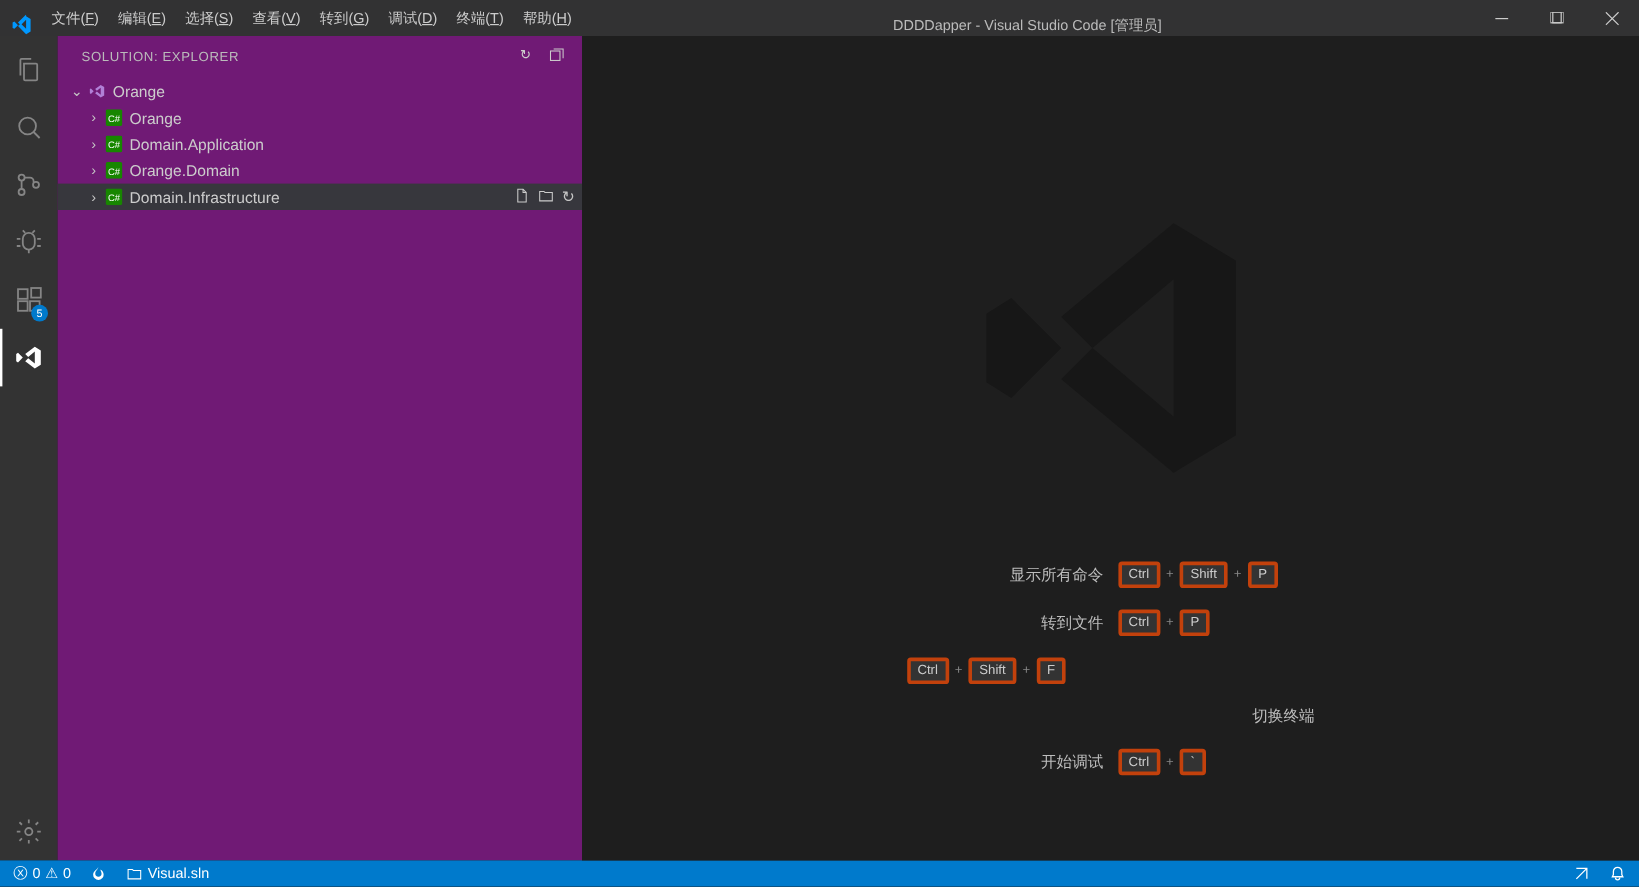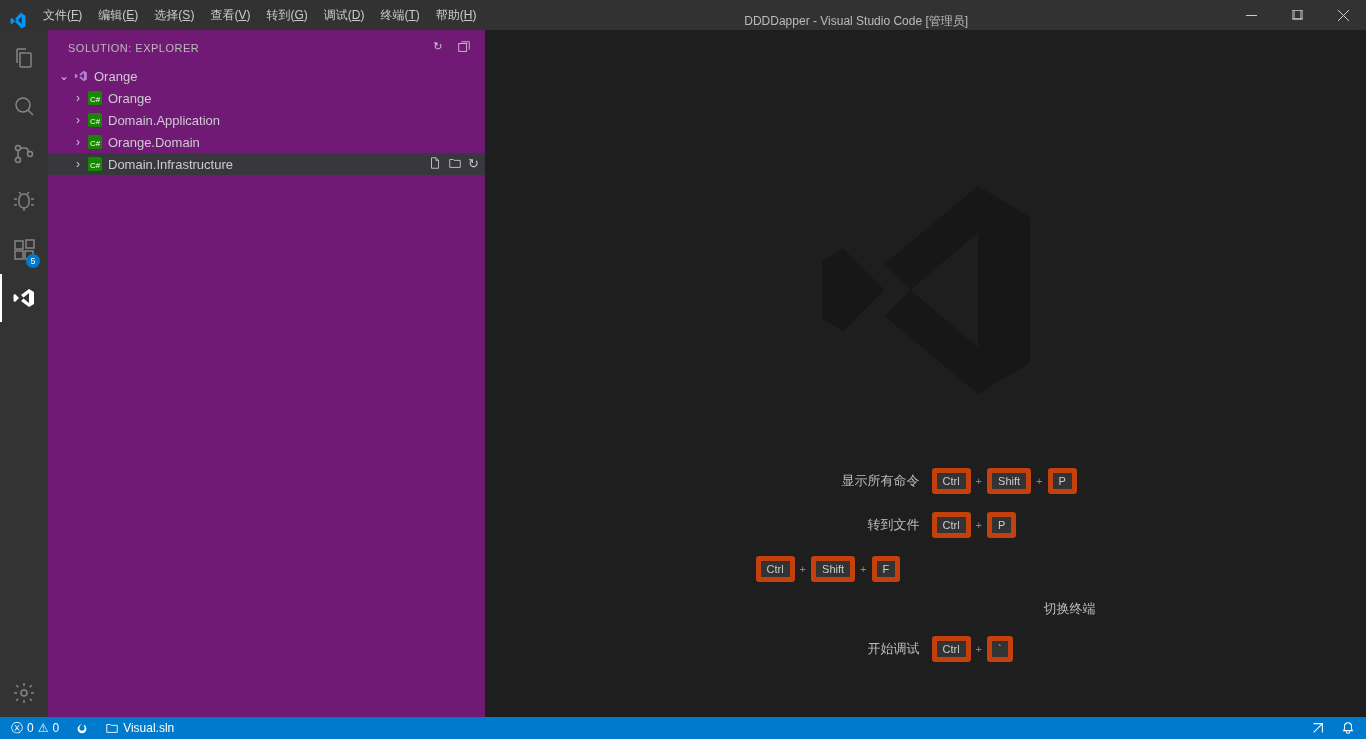--- a/index.html
+++ b/index.html
@@ -39,21 +39,21 @@
 .chev { width: 16px; display: inline-flex; justify-content: center; color: #c5c5c5; font-size: 12px; }
 .tree-icon { width: 18px; display: inline-flex; align-items: center; justify-content: center; margin-right: 4px; }
 
 
 .editor { flex: 1; background: #1e1e1e; overflow: hidden; display: flex; align-items: center; justify-content: center; position: relative; }
 .watermark { position: absolute; top: 130px; }
 .shortcuts { position: absolute; top: 438px; width: 100%; display: flex; flex-direction: column; gap: 18px; font-size: 13px; color: #a0a0a0; }
 .shortcut-row { display: flex; align-items: center; justify-content: center; gap: 12px; }
 .shortcut-label { width: 340px; text-align: right; color: #bdbdbd; }
 .shortcut-keys { width: 340px; text-align: left; display: flex; align-items: center; gap: 5px; }
-.key { background: #333333; border: 5px solid #c2410c; border-radius: 3px; padding: 2px 6px; font-size: 11px; color: #ccc; }
+.key { background: #333333; border: 3px solid #c2410c; border-radius: 3px; padding: 2px 6px; font-size: 11px; color: #ccc; }
 .plus { color: #888; font-size: 11px; }
 
 
 .statusbar { height: 22px; background: #007acc; color: #fff; display: flex; align-items: center; font-size: 12px; padding: 0 8px; justify-content: space-between; }
 .status-left, .status-right { display: flex; align-items: center; gap: 10px; }
 .status-item { display: flex; align-items: center; gap: 4px; cursor: pointer; padding: 0 3px; }
 
 .vs-icon-sm { width: 14px; height: 14px; }
 </style>
 </head>

